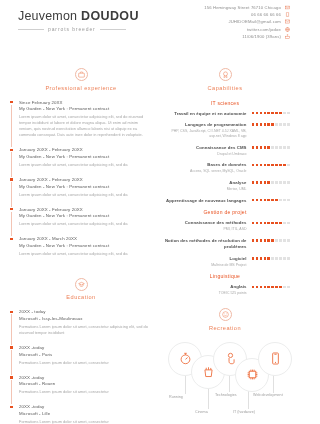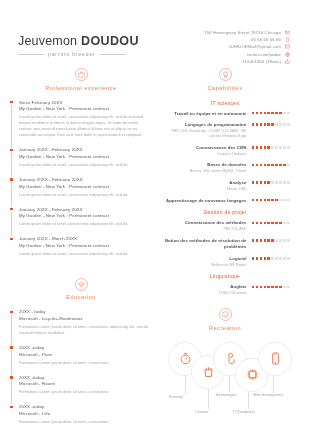--- a/index.html
+++ b/index.html
@@ -7,21 +7,21 @@
     width: 300px; height: 424px;
     background: #ffffff;
     font-family: "Liberation Sans", sans-serif;
     color: #4a4a4a;
     overflow: hidden;
     position: relative;
   }
 
   
   .header { display: flex; justify-content: space-between; align-items: flex-start;
-            padding: 28px 10px 0 18px; height: 56px; }
+            padding: 3px 10px 0 18px; height: 56px; }
   .name-block { padding-top: 6px; }
   .name { font-size: 12.5px; color: #3d3d3d; letter-spacing: .2px; white-space: nowrap; }
   .name .last { font-weight: bold; letter-spacing: .4px; }
   .subtitle-row { display: flex; align-items: center; gap: 4px; margin-top: 3px; }
   .subtitle-rule { height: 1px; background: #cfcfcf; flex: 0 0 26px; }
   .subtitle { font-size: 5px; color: #9a9a9a; letter-spacing: .9px; white-space: nowrap; }
 
   .contact { display: flex; flex-direction: column; align-items: flex-end; gap: 2.2px; padding-top: 2px; }
   .contact-row { display: flex; align-items: center; justify-content: flex-end; gap: 4px; }
   .contact-text { font-size: 4.2px; color: #8c8c8c; letter-spacing: .15px; white-space: nowrap; }

